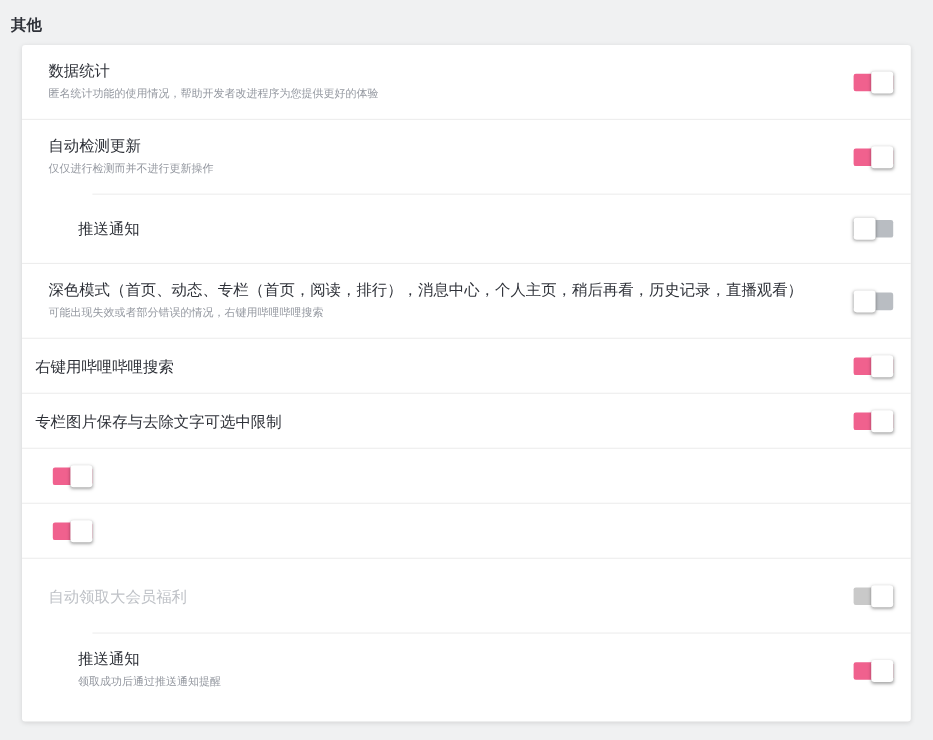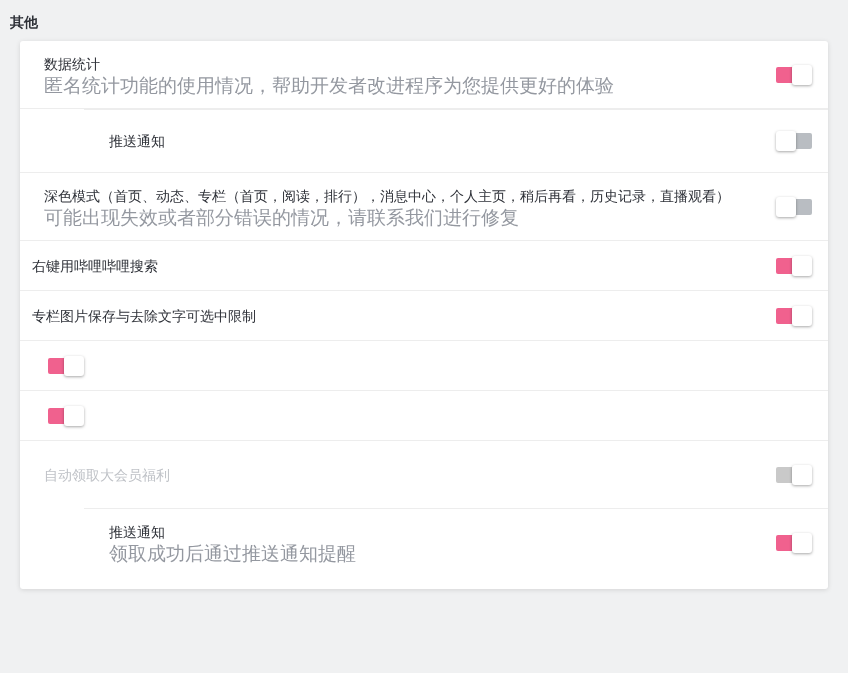--- a/index.html
+++ b/index.html
@@ -28,31 +28,31 @@
   }
   .row {
     display: flex;
     align-items: center;
     padding: 0 16px 0 24px;
     box-sizing: border-box;
   }
   .row.lines-2 { height: 67px; }
   .row.lines-1 { height: 49px; padding-left: 12px; }
   .row.lines-1.indent { height: 62px; }
-  .row.indent { padding-left: 89px; }
+  .row.indent { padding-left: 51px; }
   .texts { flex: 1; min-width: 0; }
   .title {
     font-size: 14px;
     line-height: 20px;
     color: #2e3138;
     white-space: nowrap;
     overflow: hidden;
   }
   .subtitle {
-    font-size: 19px;
+    font-size: 10px;
     line-height: 20px;
     color: #9498a0;
     margin-top: 2px;
     white-space: nowrap;
     overflow: hidden;
   }
   .row.disabled .title { color: #bfc2c7; }
   .row.disabled .subtitle { color: #f6b3ca; }
   .divider { height: 1px; background: #ededed; }
   .divider.inset { margin-left: 64px; }
@@ -97,36 +97,46 @@
     <div class="texts">
       <div class="title">数据统计</div>
       <div class="subtitle">匿名统计功能的使用情况，帮助开发者改进程序为您提供更好的体验</div>
     </div>
     <div class="switch on">
       <div class="track"></div>
       <div class="knob"></div>
     </div>
   </div>
 <div class="divider"></div>
+  <div class="row lines-2">
+    <div class="texts">
+      <div class="title">自动检测更新</div>
+      <div class="subtitle">仅仅进行检测而并不进行更新操作</div>
+    </div>
+    <div class="switch on">
+      <div class="track"></div>
+      <div class="knob"></div>
+    </div>
+  </div>
 <div class="divider inset"></div>
   <div class="row lines-1 indent">
     <div class="texts">
       <div class="title">推送通知</div>
 
     </div>
     <div class="switch off">
       <div class="track"></div>
       <div class="knob"></div>
     </div>
   </div>
 <div class="divider"></div>
   <div class="row lines-2">
     <div class="texts">
       <div class="title">深色模式（首页、动态、专栏（首页，阅读，排行），消息中心，个人主页，稍后再看，历史记录，直播观看）</div>
-      <div class="subtitle">可能出现失效或者部分错误的情况，请联系我们进行修复</div>
+      <div class="subtitle">可能出现失效或者部分错误的情况，右键用哔哩哔哩搜索</div>
     </div>
     <div class="switch off">
       <div class="track"></div>
       <div class="knob"></div>
     </div>
   </div>
 <div class="divider"></div>
   <div class="row lines-1">
     <div class="texts">
       <div class="title">右键用哔哩哔哩搜索</div>

